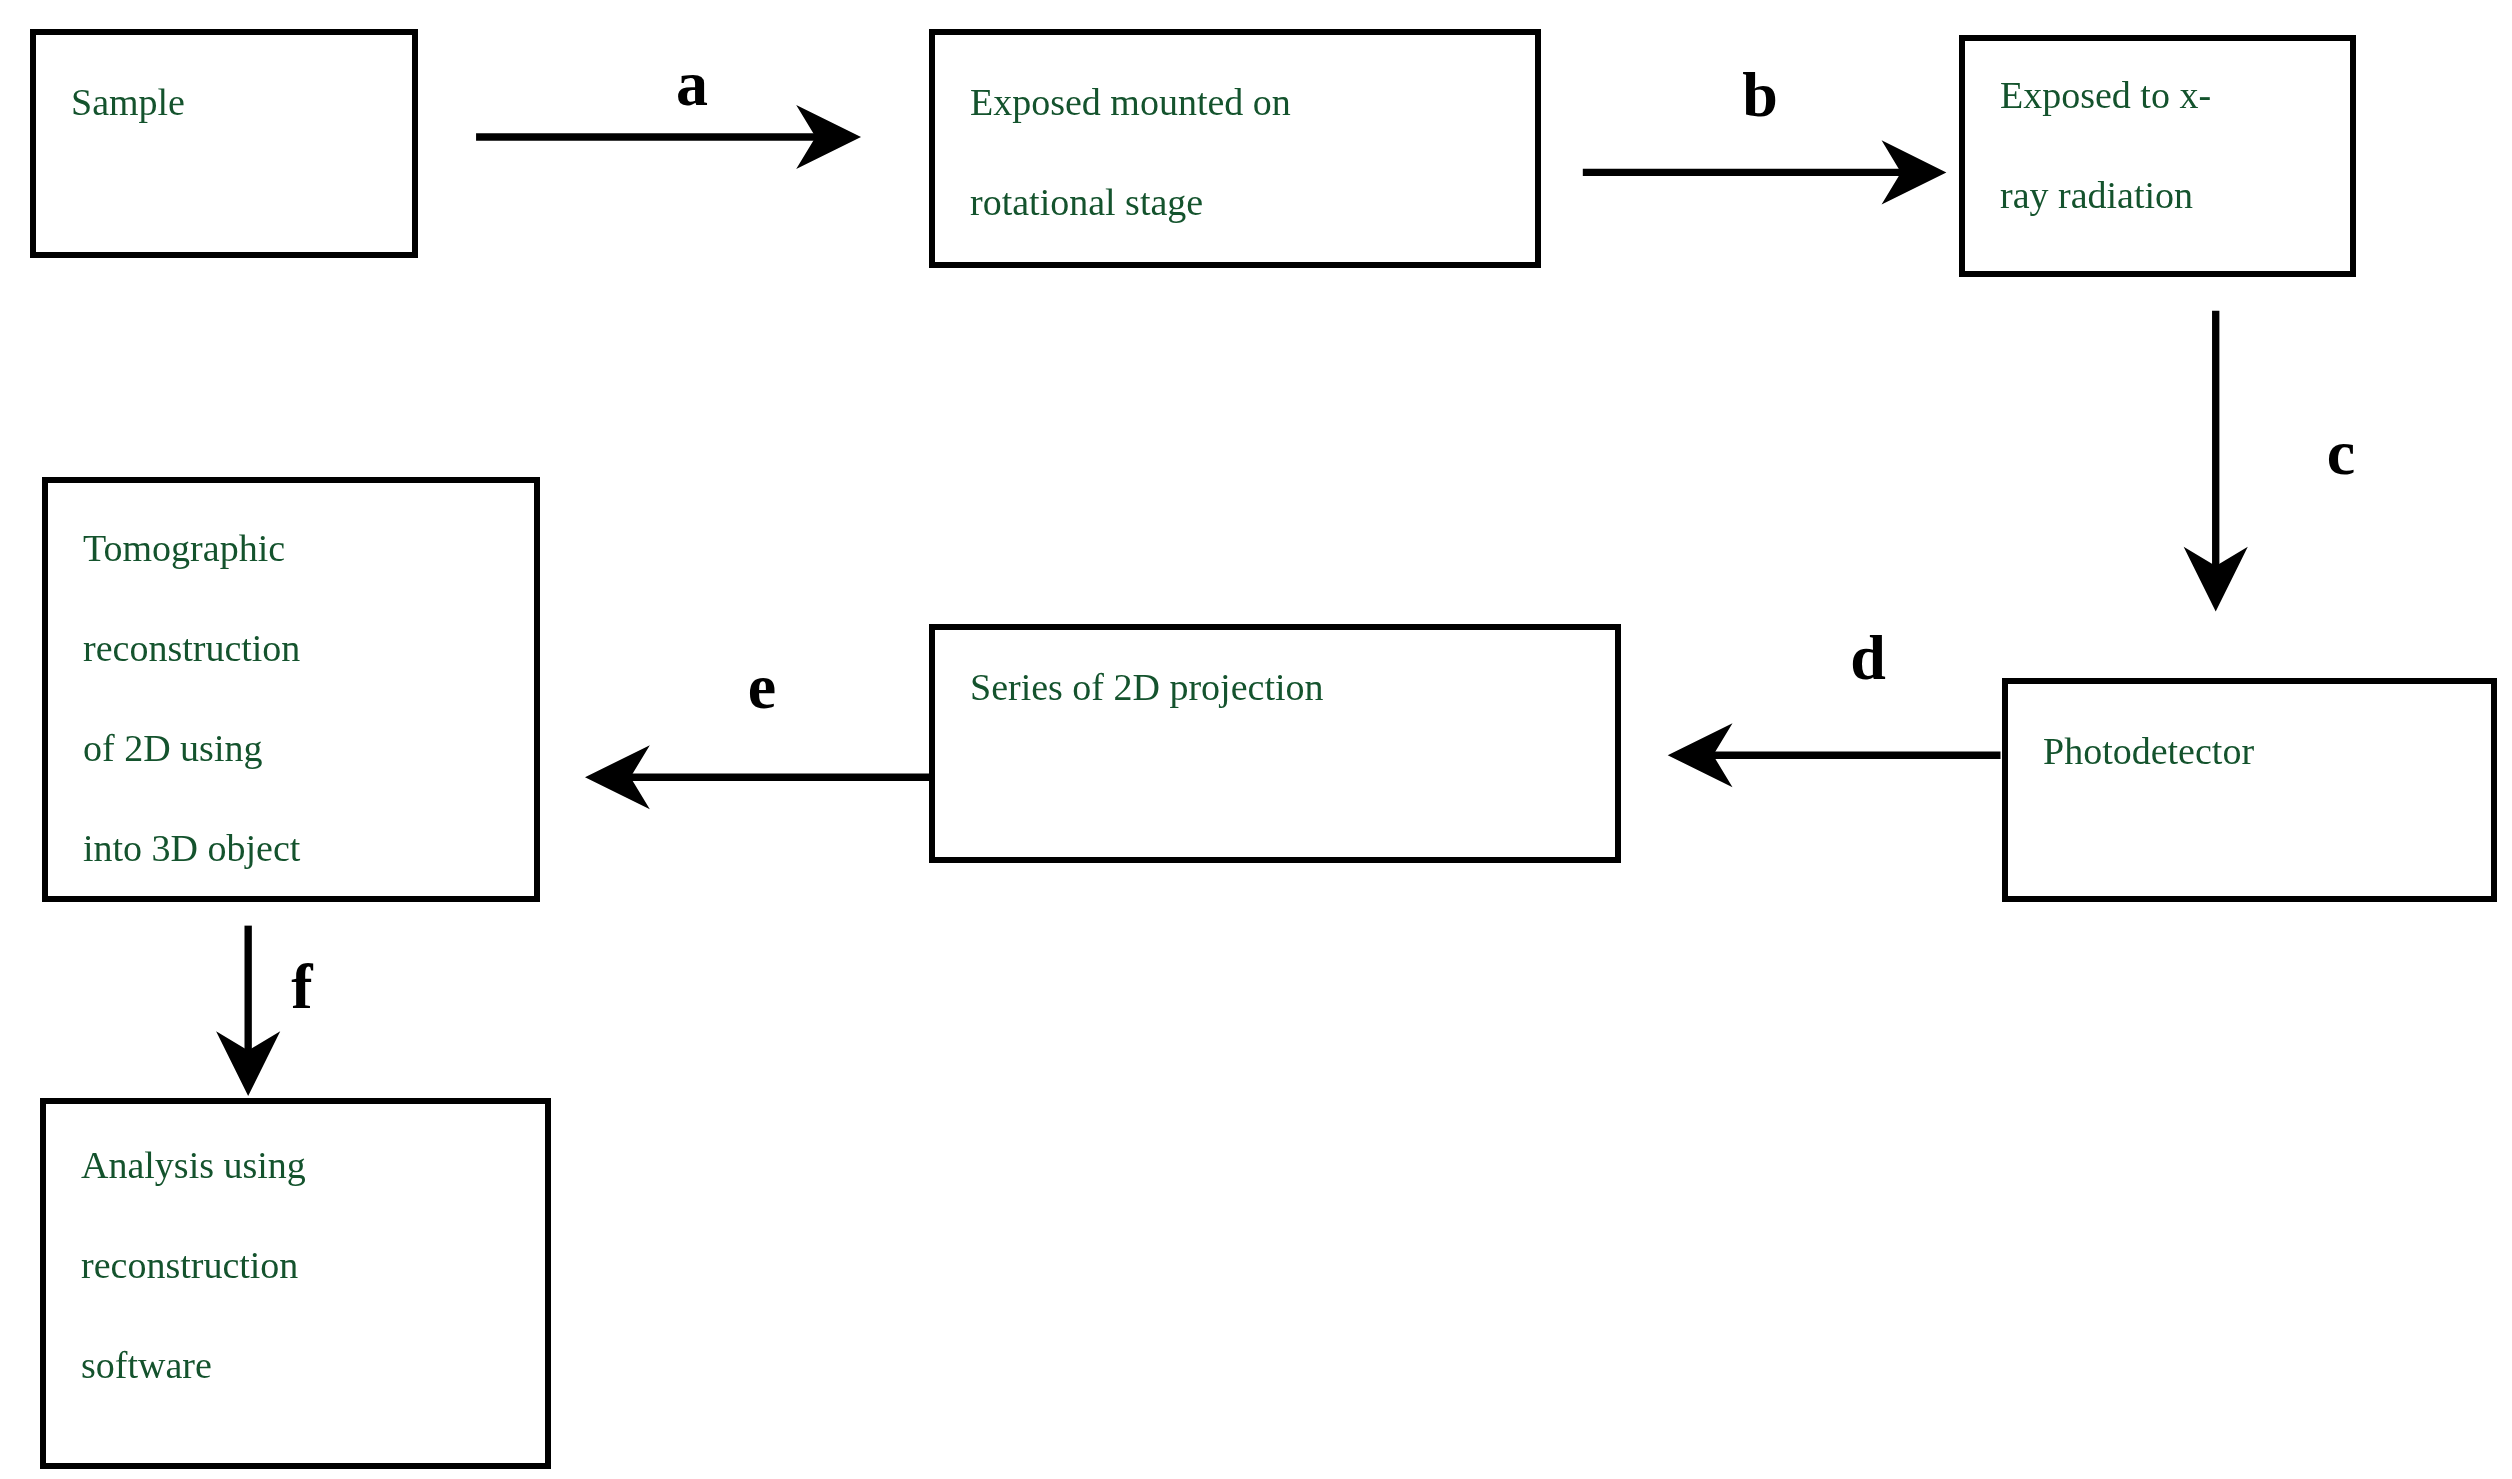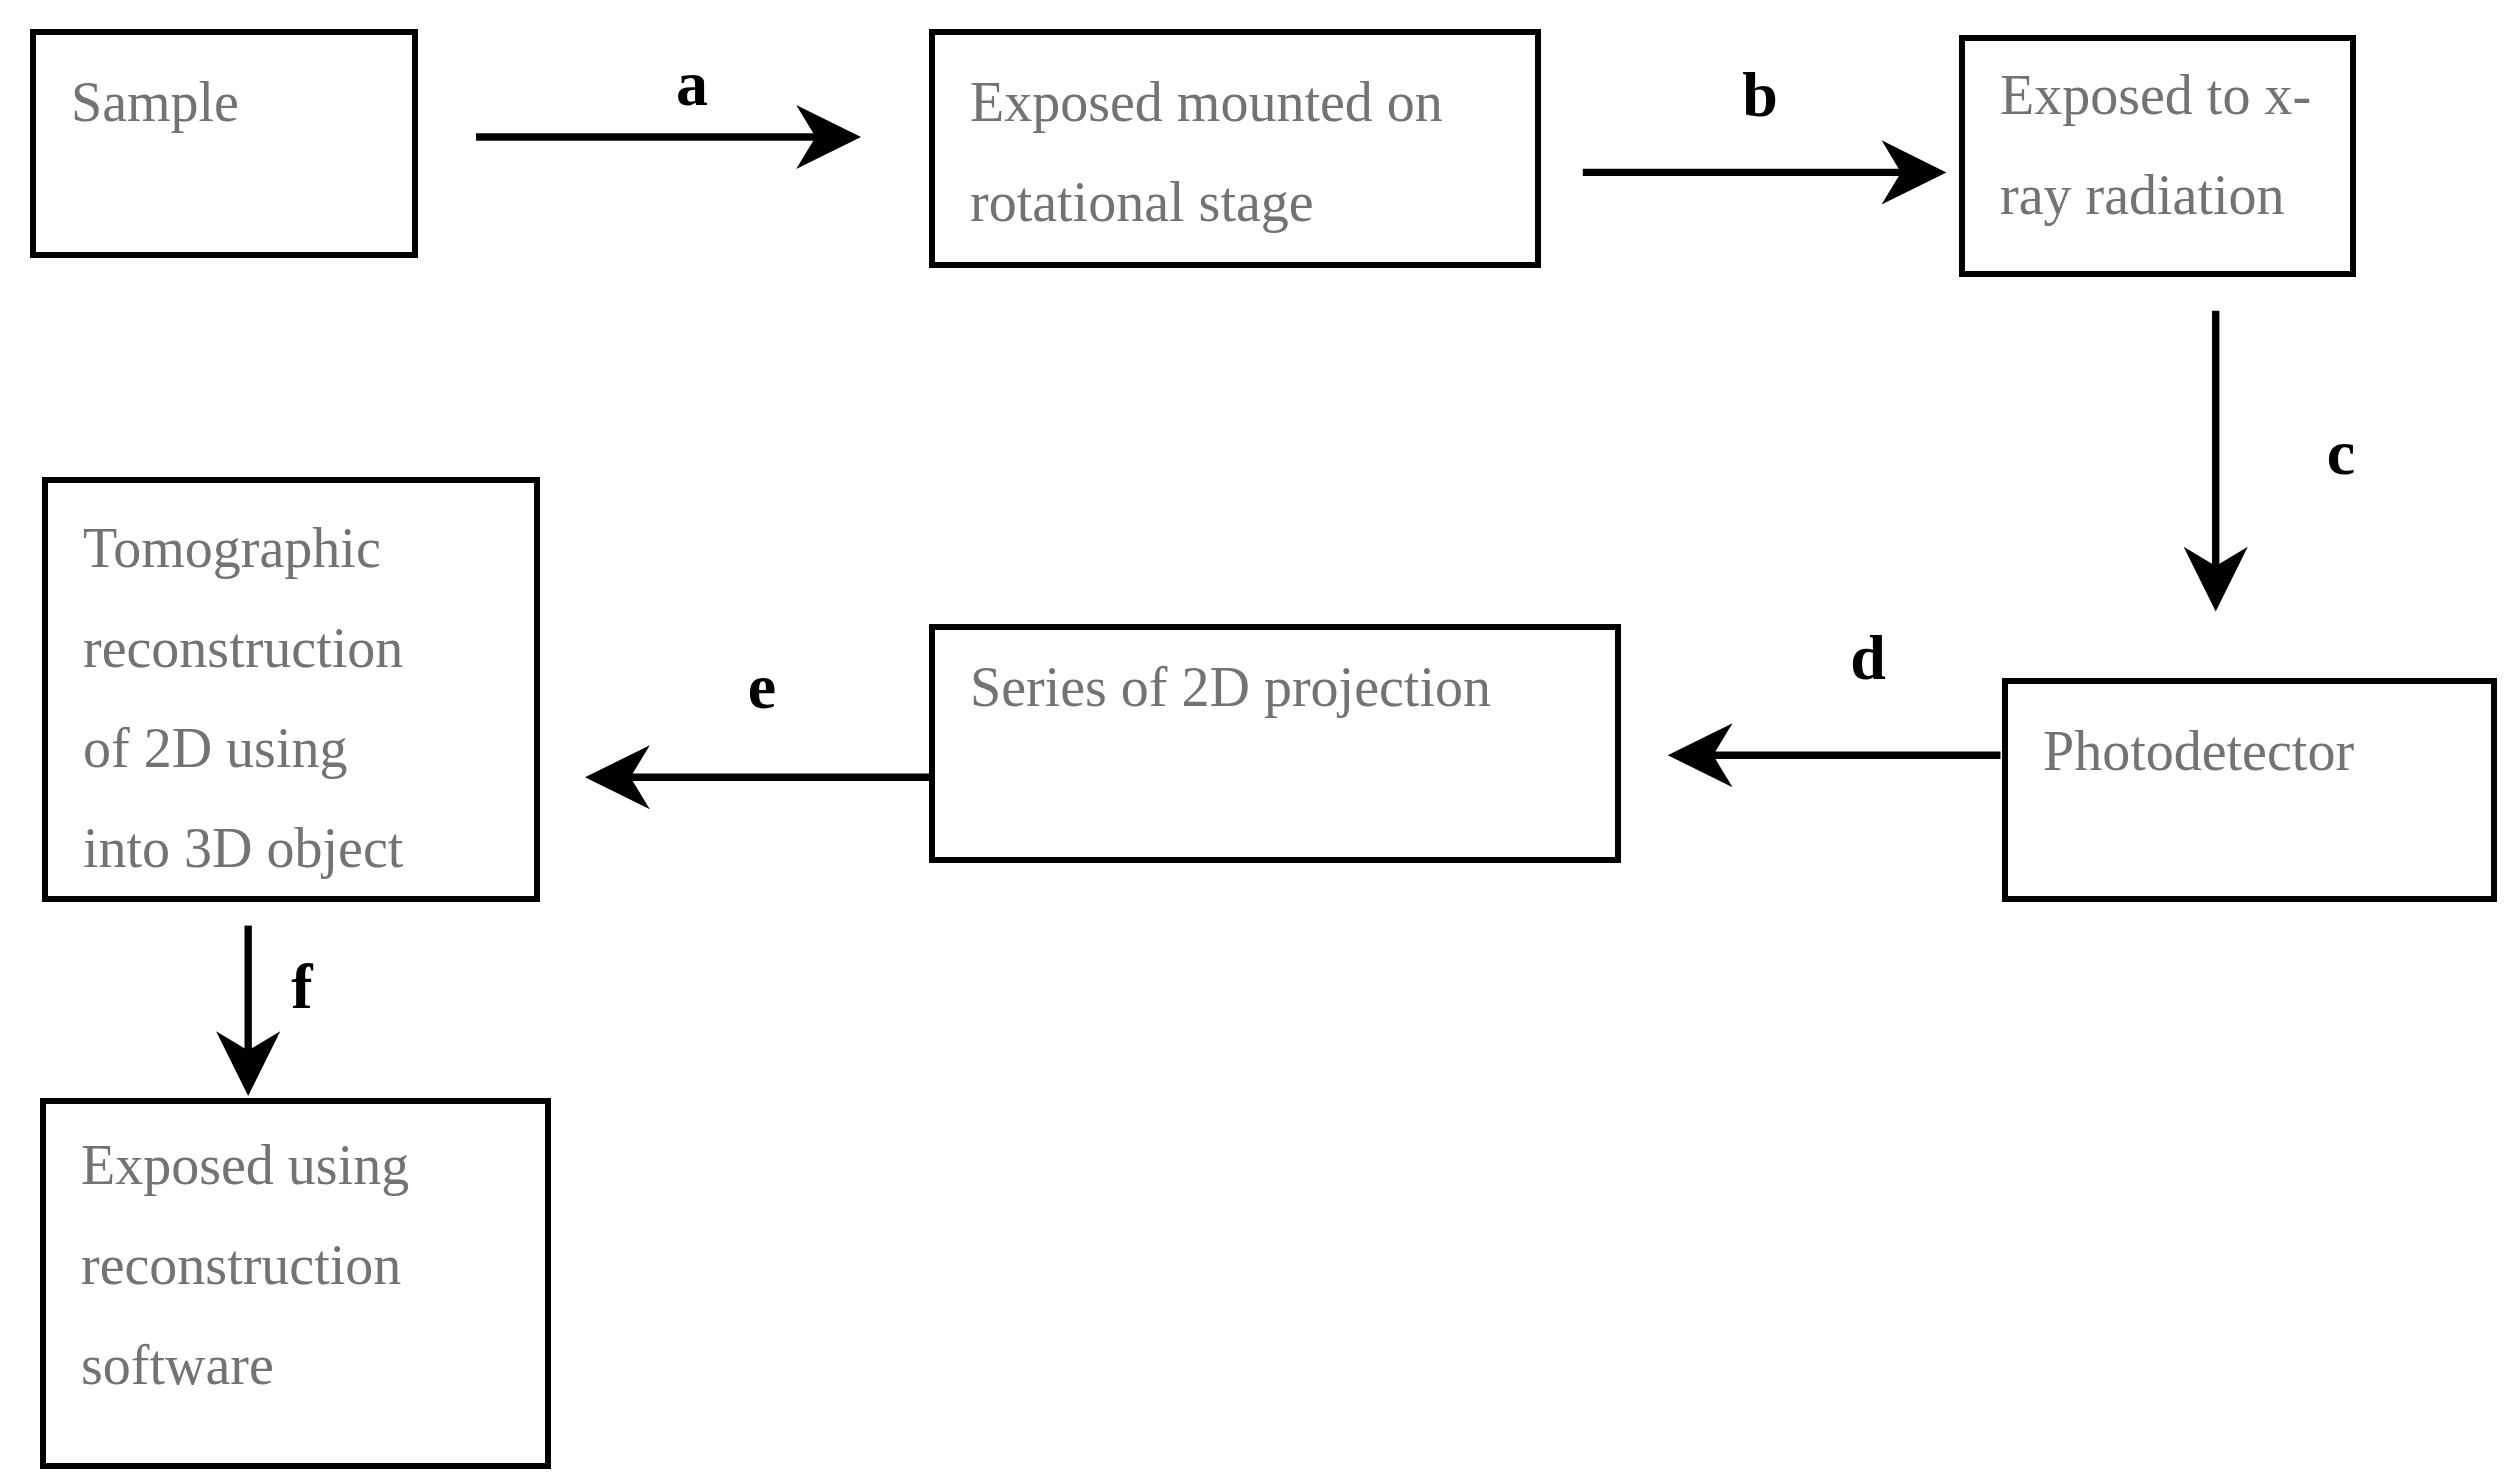--- a/index.html
+++ b/index.html
@@ -14,22 +14,22 @@
     width: 2512px;
     height: 1479px;
     background: #ffffff;
     transform-origin: 0 0;
   }
   .box {
     position: absolute;
     box-sizing: border-box;
     border: 6px solid #000000;
     background: #ffffff;
-    color: #737373;
-    font-size: 56px;
+    color: #14532d;
+    font-size: 38px;
     line-height: 100px;
     padding-left: 35px;
     padding-right: 6.7px;
     white-space: nowrap;
   }
   .box .line { display: block; }
   
   #box-sample        { left:   30px; top:   29px; width:  388px; height: 229px; padding-top: 17.4px; }
   #box-mounted       { left: 929px; top:   29px; width:  612px; height: 239px; padding-top: 17.4px; }
   #box-exposed       { left: 1959px; top:   35px; width:  397px; height: 242px; padding-top:  4px; }
@@ -90,21 +90,21 @@
   </div>
 
   <div class="box" id="box-tomographic">
     <span class="line">Tomographic</span>
     <span class="line">reconstruction</span>
     <span class="line">of 2D using</span>
     <span class="line">into 3D object</span>
   </div>
 
   <div class="box" id="box-analysis">
-    <span class="line">Exposed using</span>
+    <span class="line">Analysis using</span>
     <span class="line">reconstruction</span>
     <span class="line">software</span>
   </div>
 
   <svg id="arrow-layer" viewBox="0 0 3758 2213" xmlns="http://www.w3.org/2000/svg" aria-hidden="true">
 
     <g>
       <line class="arrow-line" x1="712" y1="205" x2="1223" y2="205"></line>
       <polygon class="arrow-head" points="1288,205 1191,157 1220,205 1191,253"></polygon>
     </g>

